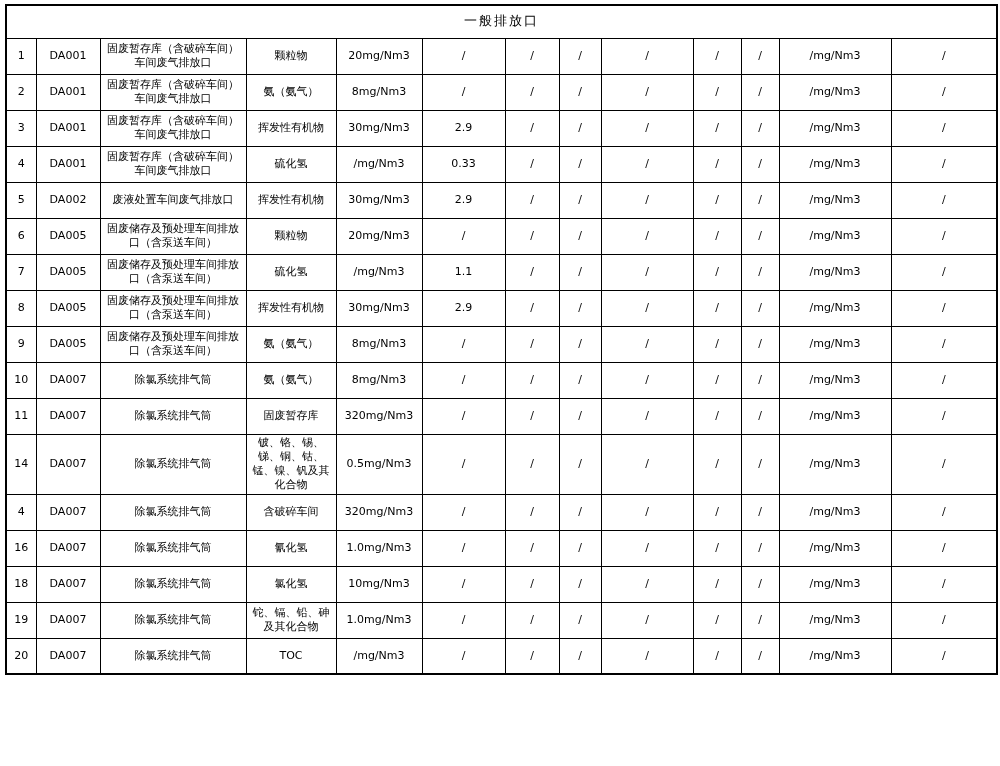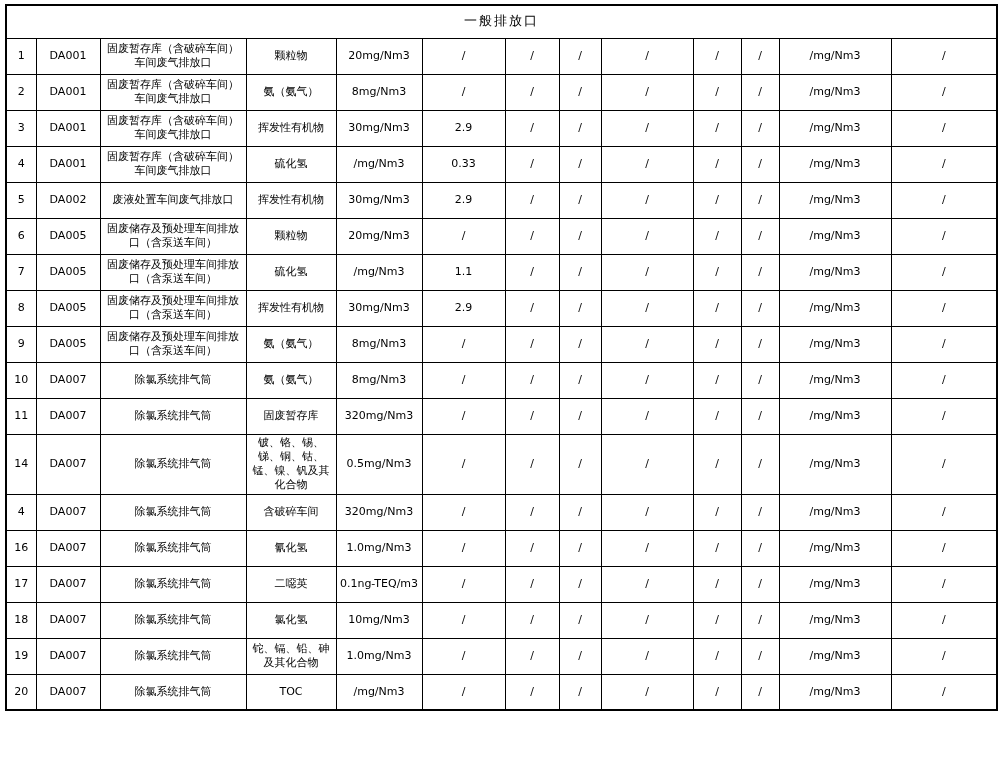--- a/index.html
+++ b/index.html
@@ -283,35 +283,20 @@
           <td>/</td>
           <td>/</td>
           <td>/</td>
           <td>/</td>
           <td>/</td>
           <td>/</td>
           <td>/mg/Nm3</td>
           <td>/</td>
         </tr>
         <tr class="data-row">
-          <td>17</td>
-          <td>DA007</td>
-          <td>除氯系统排气筒</td>
-          <td>二噁英</td>
-          <td>0.1ng-TEQ/m3</td>
-          <td>/</td>
-          <td>/</td>
-          <td>/</td>
-          <td>/</td>
-          <td>/</td>
-          <td>/</td>
-          <td>/mg/Nm3</td>
-          <td>/</td>
-        </tr>
-        <tr class="data-row">
           <td>18</td>
           <td>DA007</td>
           <td>除氯系统排气筒</td>
           <td>氯化氢</td>
           <td>10mg/Nm3</td>
           <td>/</td>
           <td>/</td>
           <td>/</td>
           <td>/</td>
           <td>/</td>

